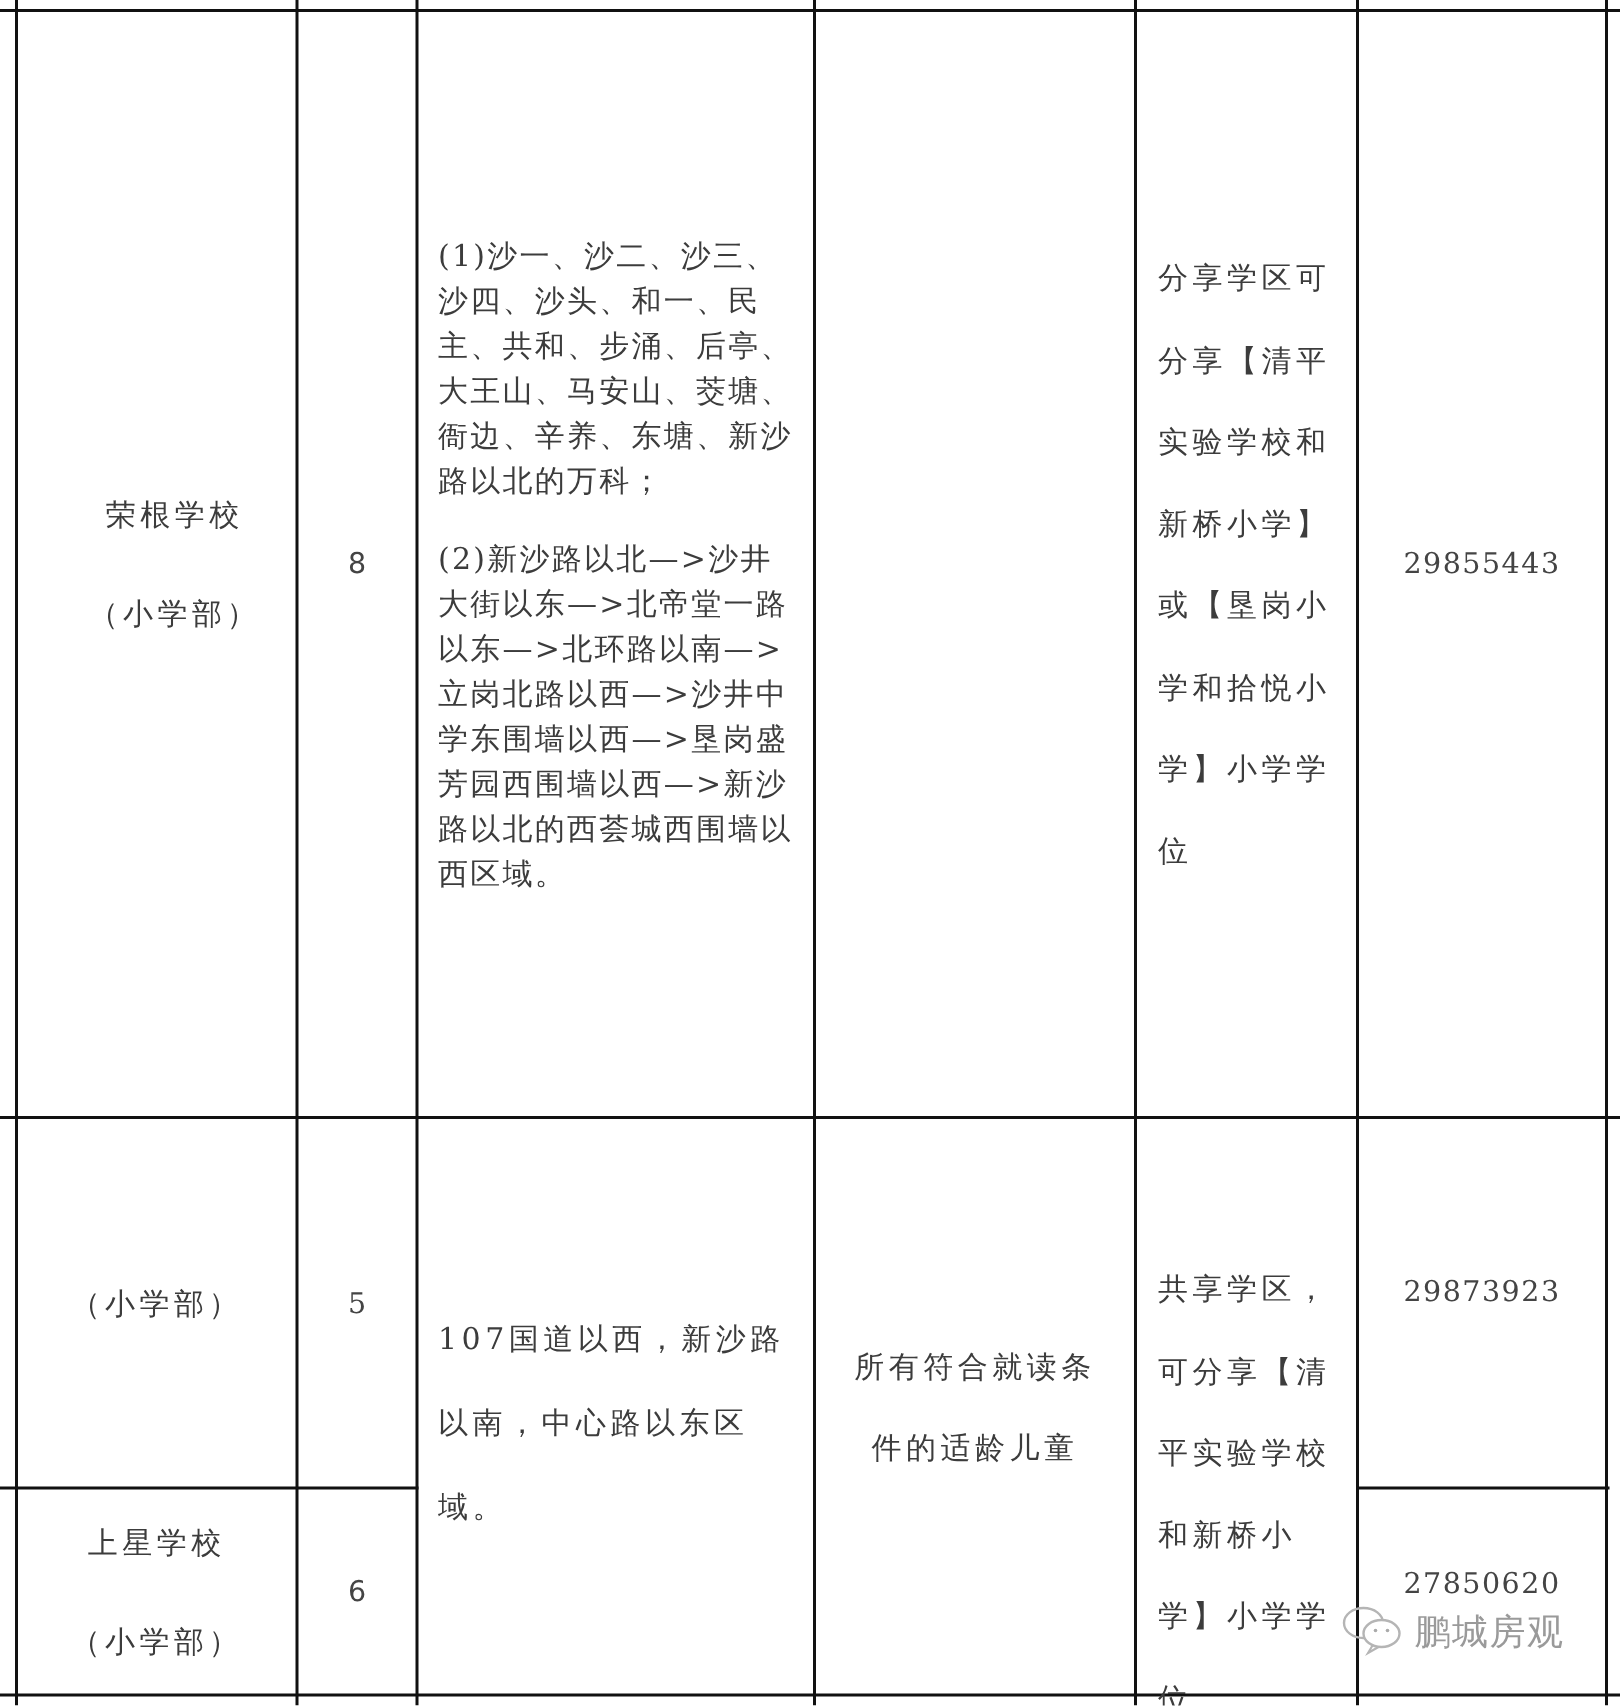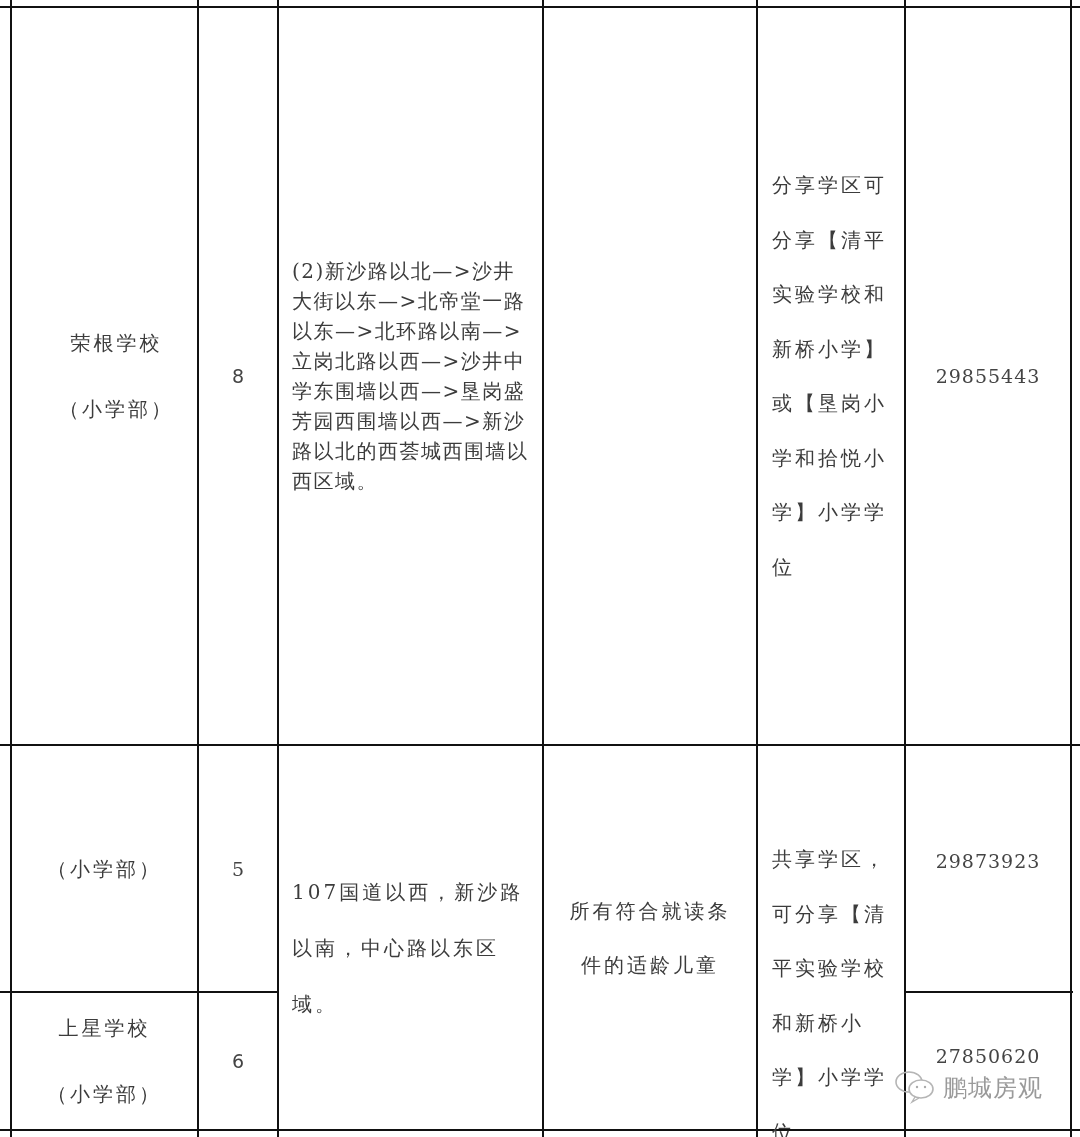--- a/index.html
+++ b/index.html
@@ -8,21 +8,21 @@
   .hl { position: absolute; height: 2px; background: #111; }
   .vl { position: absolute; width: 2px; background: #111; }
   .cell { position: absolute; box-sizing: border-box; display: flex; flex-direction: column;
           justify-content: center; }
   .center { align-items: center; text-align: center; }
   .t { font-size: 20px; letter-spacing: 3px; color: #3c3c3c; }
   .school .t { line-height: 66px; }
   .num { font-family: "DejaVu Sans", "Liberation Sans", sans-serif; font-size: 19px; color: #444; }
   .num.serif { font-family: "DejaVu Serif", serif; }
   .area p { margin: 0; font-size: 20px; line-height: 30px; letter-spacing: 1.5px; color: #3c3c3c; word-break: break-all; }
-  .area p + p { margin-top: 22px; font-weight: bold; }
+  .area p + p { margin-top: 22px; }
   .cond p { margin: 0; font-size: 20px; line-height: 54.5px; letter-spacing: 3px; color: #3c3c3c; word-break: break-all; }
   .share p { margin: 0; font-size: 20px; line-height: 54.5px; letter-spacing: 3px; color: #3c3c3c; word-break: break-all; }
   .phone { font-family: "DejaVu Serif", serif; font-size: 19px; color: #444; letter-spacing: 1px; }
   .watermark { position: absolute; left: 893px; top: 1068px; display: flex; align-items: center; gap: 4px; }
   .watermark .lbl { font-family: "DejaVu Sans", sans-serif; font-size: 24px; color: #9a9a9a; letter-spacing: 1px; }
 </style>
 </head>
 <body>
 
 <div class="hl" style="left:0;top:6px;width:1080px;"></div>
@@ -40,20 +40,21 @@
 <div class="vl" style="left:1070px;top:0;height:1137px;"></div>
 
 <div class="cell center school" style="left:12px;top:8px;width:185px;height:736px;padding-left:24px;">
   <div class="t">荣根学校</div>
   <div class="t">（小学部）</div>
 </div>
 <div class="cell center" style="left:199px;top:8px;width:78px;height:736px;">
   <div class="num">8</div>
 </div>
 <div class="cell area" style="left:279px;top:8px;width:263px;height:736px;padding:0 12px 0 13px;">
+  <p>(1)沙一、沙二、沙三、沙四、沙头、和一、民主、共和、步涌、后亭、大王山、马安山、茭塘、衙边、辛养、东塘、新沙路以北的万科；</p>
   <p>(2)新沙路以北—&gt;沙井大街以东—&gt;北帝堂一路以东—&gt;北环路以南—&gt;立岗北路以西—&gt;沙井中学东围墙以西—&gt;垦岗盛芳园西围墙以西—&gt;新沙路以北的西荟城西围墙以西区域。</p>
 </div>
 <div class="cell cond" style="left:544px;top:8px;width:212px;height:736px;padding:0 10px 0 12px;">
 </div>
 <div class="cell share" style="left:758px;top:8px;width:146px;height:736px;padding:0 12px 0 14px;">
   <p style="text-align:left;">分享学区可分享【清平实验学校和新桥小学】或【垦岗小学和拾悦小学】小学学位</p>
 </div>
 <div class="cell center" style="left:906px;top:8px;width:164px;height:736px;">
   <div class="phone">29855443</div>
 </div>

